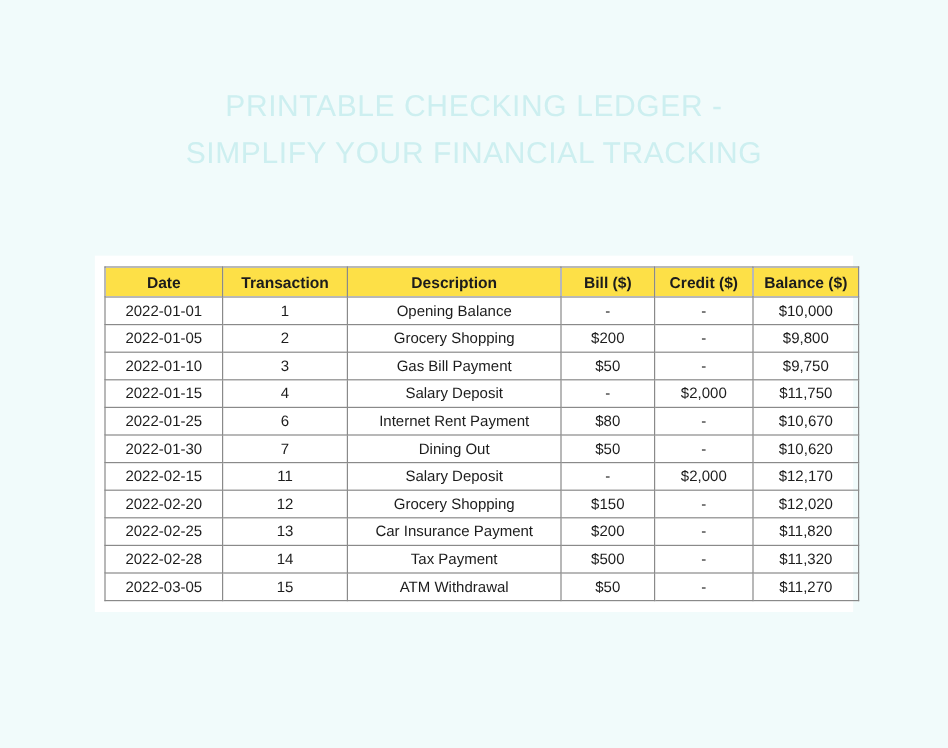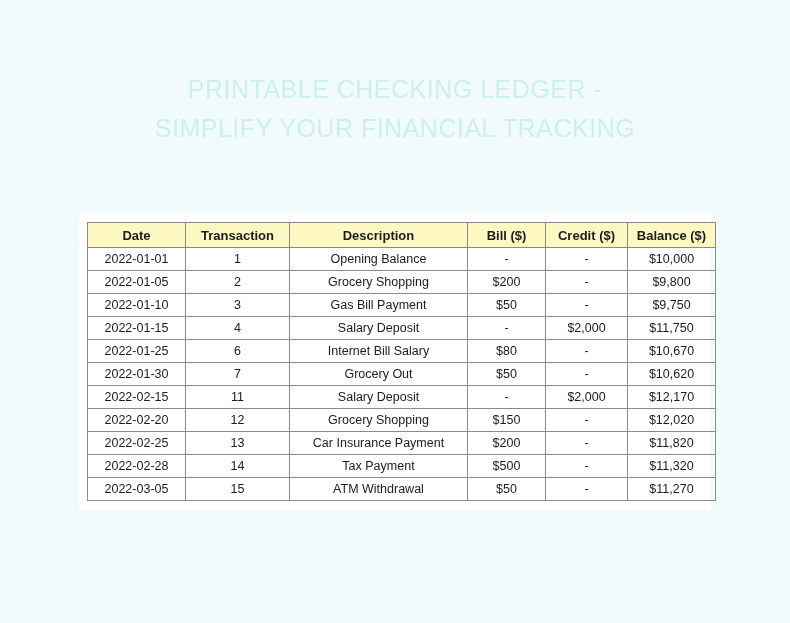--- a/index.html
+++ b/index.html
@@ -51,21 +51,21 @@
   table.ledger th,
   table.ledger td {
     border: 1px solid #8a8a8a;
     height: 20px;
     padding: 1px 4px;
     text-align: center;
     white-space: nowrap;
     overflow: hidden;
   }
   table.ledger thead th {
-    background: #fef9c3;
+    background: #fde047;
     font-weight: bold;
     font-size: 13px;
     height: 22px;
     margin-top: 12px;
   }
   .col-date   { width: 98px; }
   .col-trans  { width: 104px; }
   .col-desc   { width: 178px; }
   .col-debit  { width: 78px; }
   .col-credit { width: 82px; }
@@ -130,29 +130,29 @@
           <td>2022-01-15</td>
           <td>4</td>
           <td>Salary Deposit</td>
           <td>-</td>
           <td>$2,000</td>
           <td>$11,750</td>
         </tr>
         <tr>
           <td>2022-01-25</td>
           <td>6</td>
-          <td>Internet Bill Salary</td>
+          <td>Internet Rent Payment</td>
           <td>$80</td>
           <td>-</td>
           <td>$10,670</td>
         </tr>
         <tr>
           <td>2022-01-30</td>
           <td>7</td>
-          <td>Grocery Out</td>
+          <td>Dining Out</td>
           <td>$50</td>
           <td>-</td>
           <td>$10,620</td>
         </tr>
         <tr>
           <td>2022-02-15</td>
           <td>11</td>
           <td>Salary Deposit</td>
           <td>-</td>
           <td>$2,000</td>

